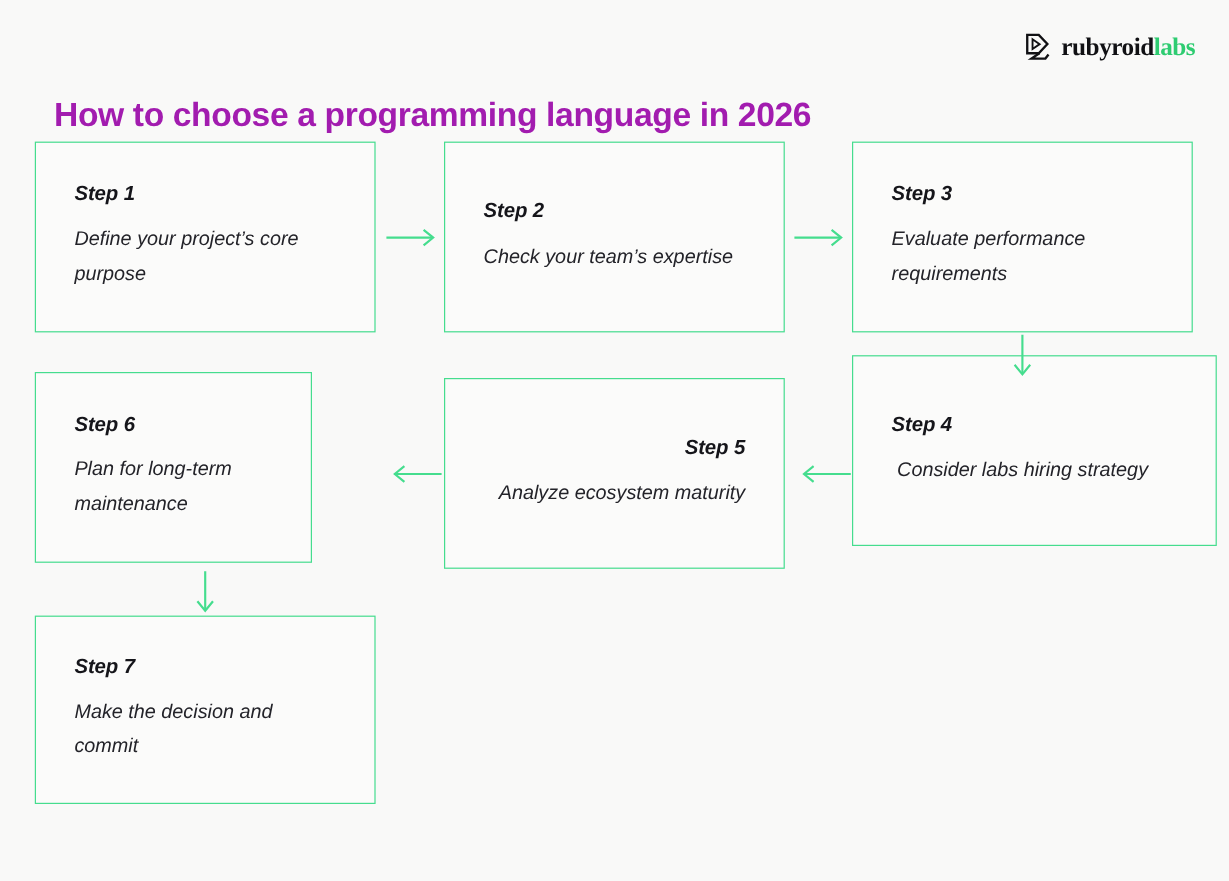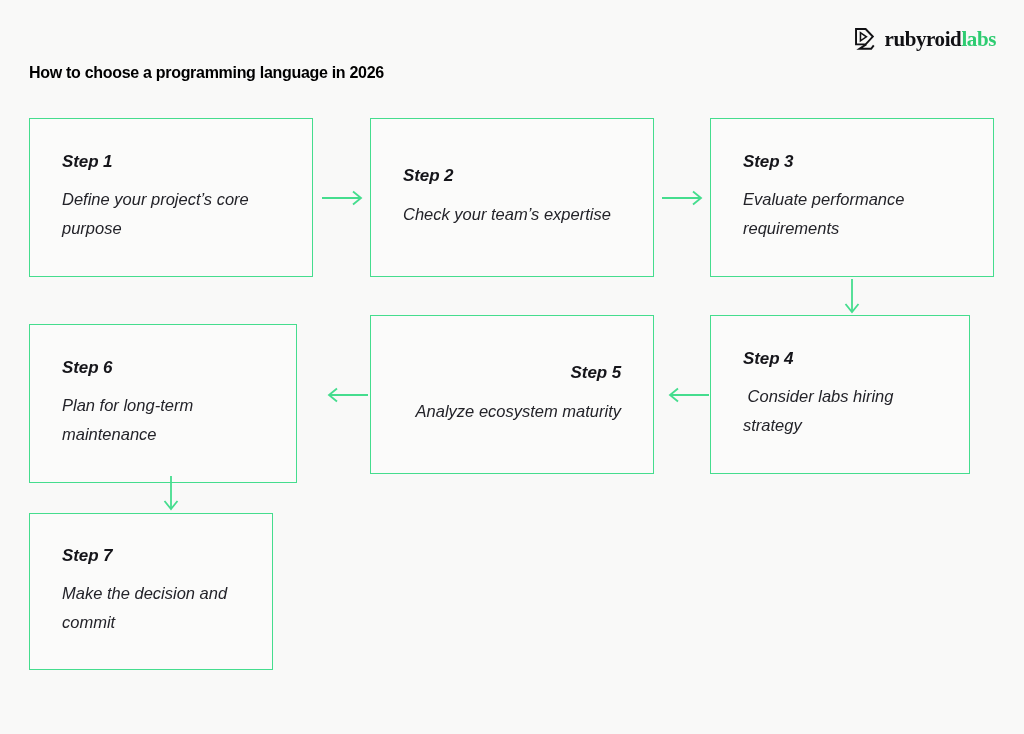--- a/index.html
+++ b/index.html
@@ -40,25 +40,25 @@
     font-family: Liberation Serif, serif;
   }
   .logo-text .brand { color: #111114; }
   .logo-text .suffix { color: #2ecc71; }
 
   
   .page-title {
     position: absolute;
     left: 29px;
     top: 64px;
-    font-size: 16px;
+    font-size: 28px;
     font-weight: 700;
     letter-spacing: -0.3px;
-    color: #000000;
-    margin: 0;
+    color: #a21caf;
+    margin: 16px;
   }
 
   
   .flow {
     position: absolute;
     left: 0;
     top: 0;
     width: 1024px;
     height: 734px;
     font-style: italic;
@@ -88,24 +88,24 @@
     color: #232329;
     line-height: 1.72;
     margin: 0;
     white-space: pre-wrap;
   }
 
   
   .card-1 { left: 29px;  top: 118px; width: 284px; height: 159px; }
   .card-2 { left: 370px; top: 118px; width: 284px; height: 159px; }
   .card-3 { left: 710px; top: 118px; width: 284px; height: 159px; }
-  .card-4 { left: 710px; top: 315px; width: 260px; height: 159px; }
+  .card-4 { left: 710px; top: 296px; width: 304px; height: 159px; }
   .card-5 { left: 370px; top: 315px; width: 284px; height: 159px; text-align: right; }
-  .card-6 { left: 29px;  top: 324px; width: 268px; height: 159px; }
-  .card-7 { left: 29px;  top: 513px; width: 244px; height: 157px; }
+  .card-6 { left: 29px;  top: 310px; width: 231px; height: 159px; }
+  .card-7 { left: 29px;  top: 513px; width: 284px; height: 157px; }
 
   
   .connector {
     position: absolute;
   }
   .conn-h { width: 50px; height: 24px; }
   .conn-v { width: 24px; height: 42px; }
 
   .conn-1-2 { left: 320px; top: 186px; }
   .conn-2-3 { left: 660px; top: 186px; }

